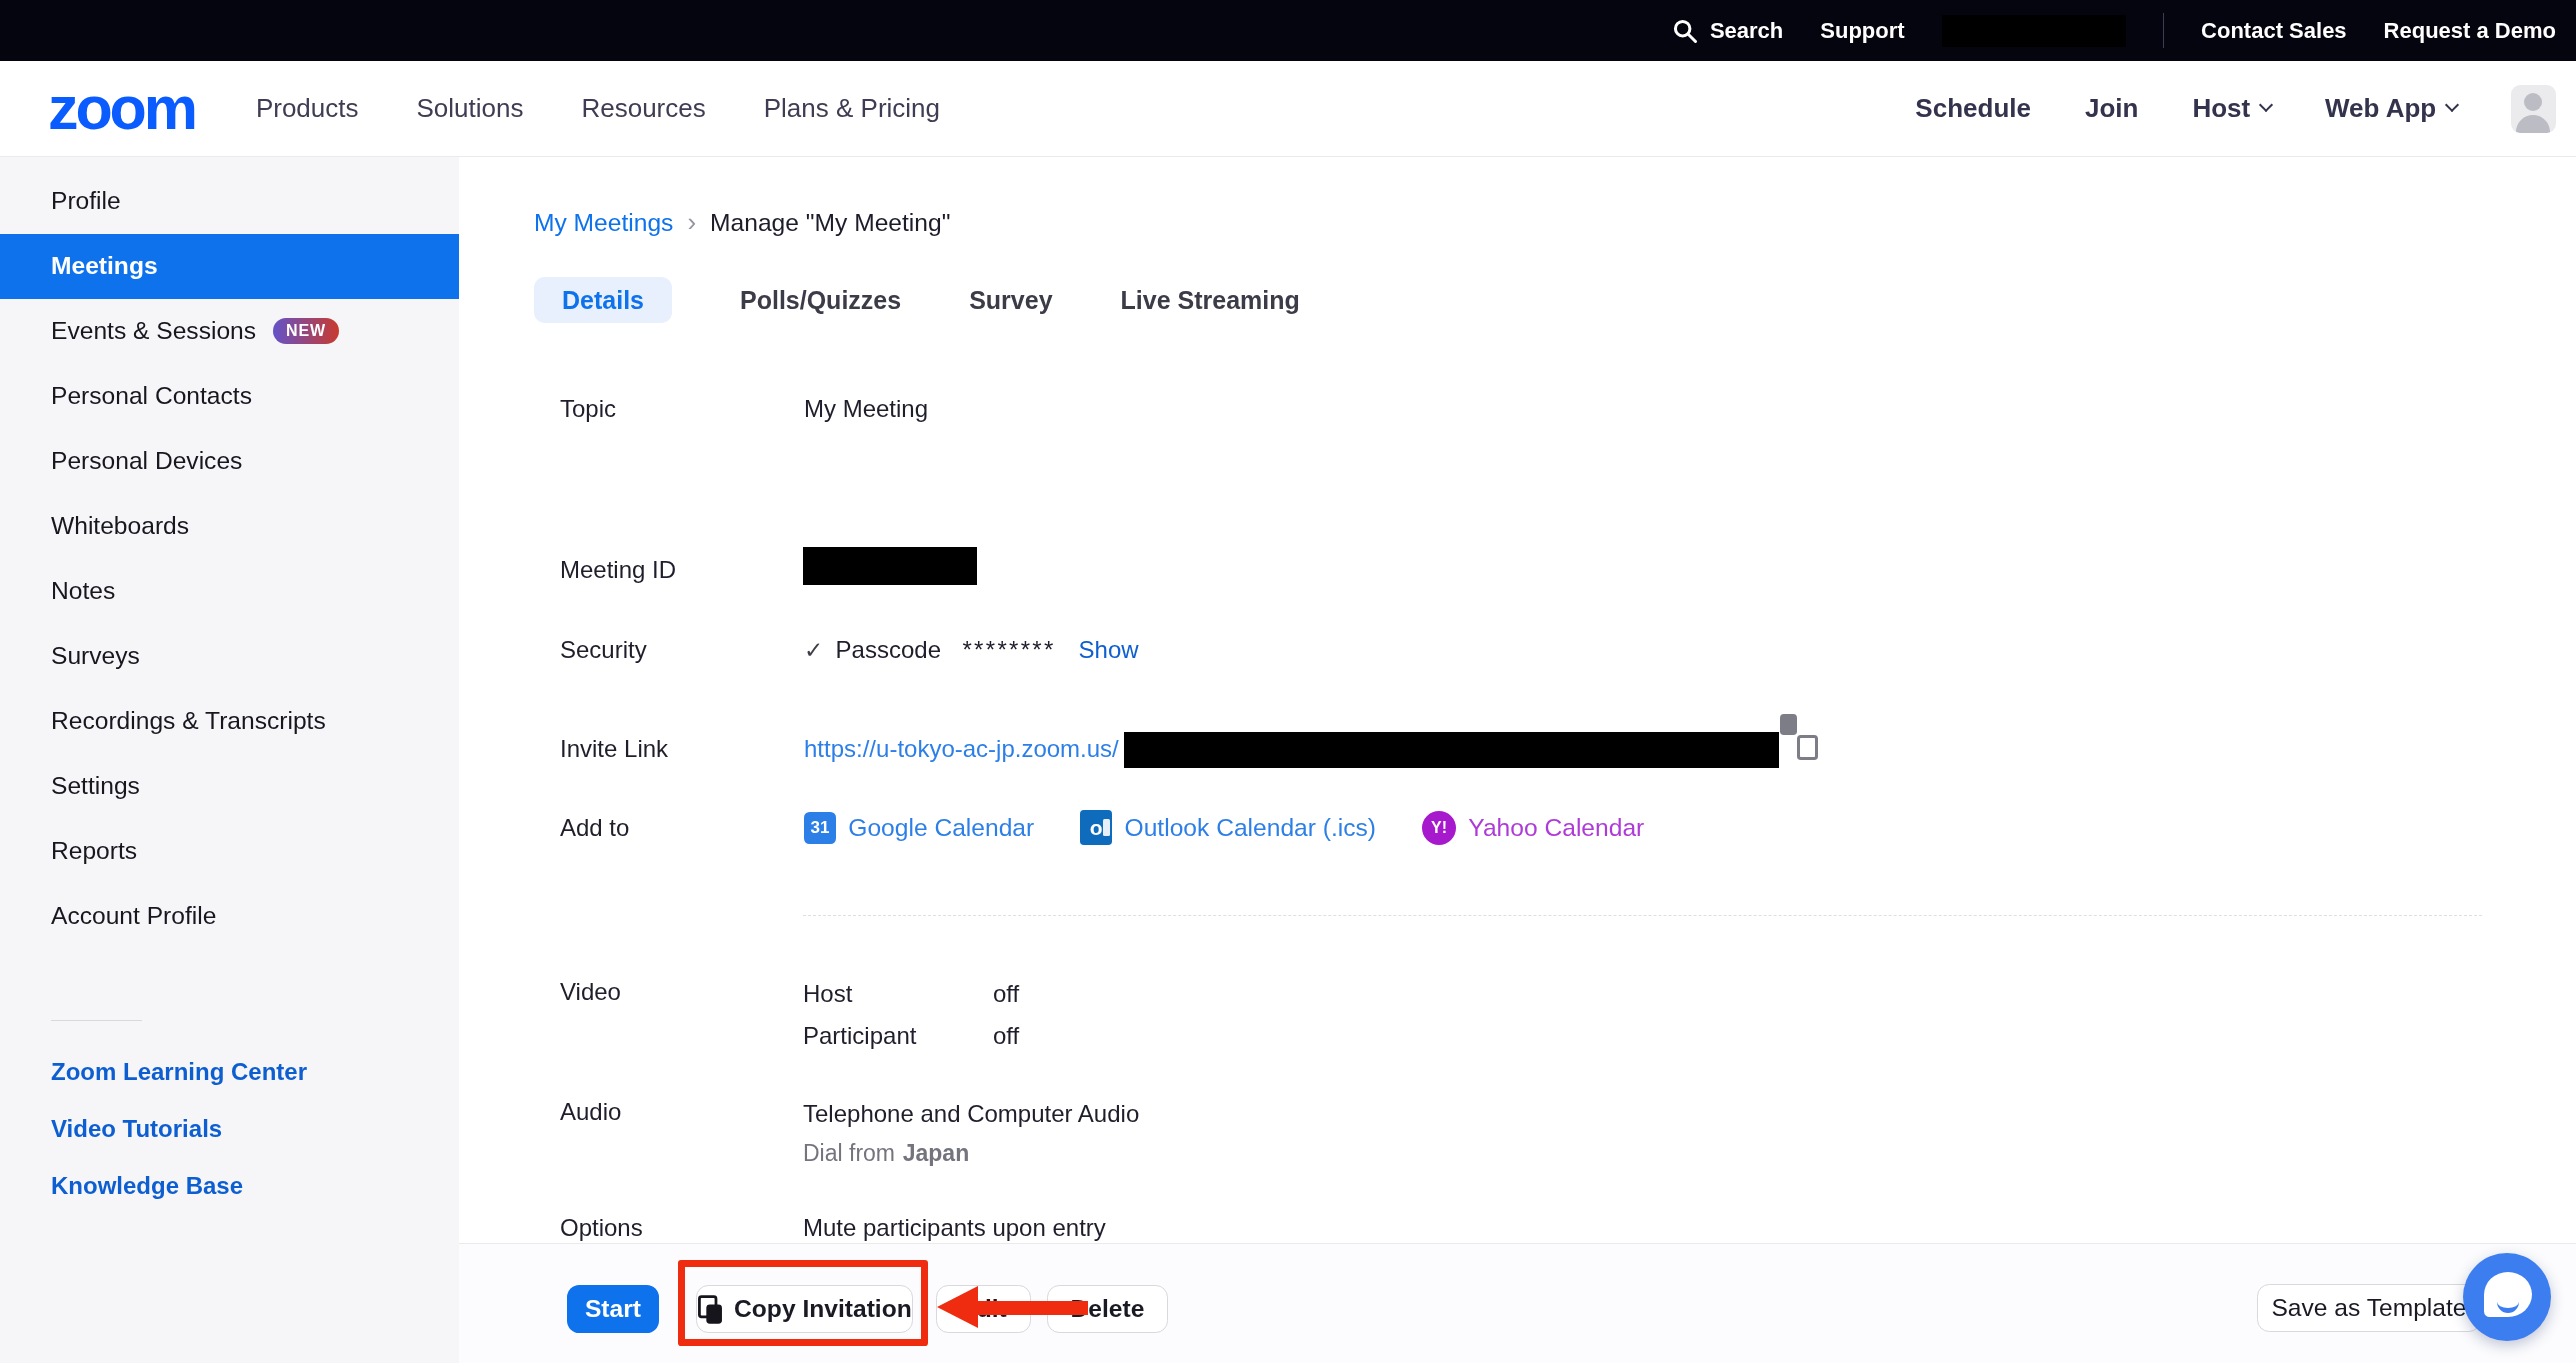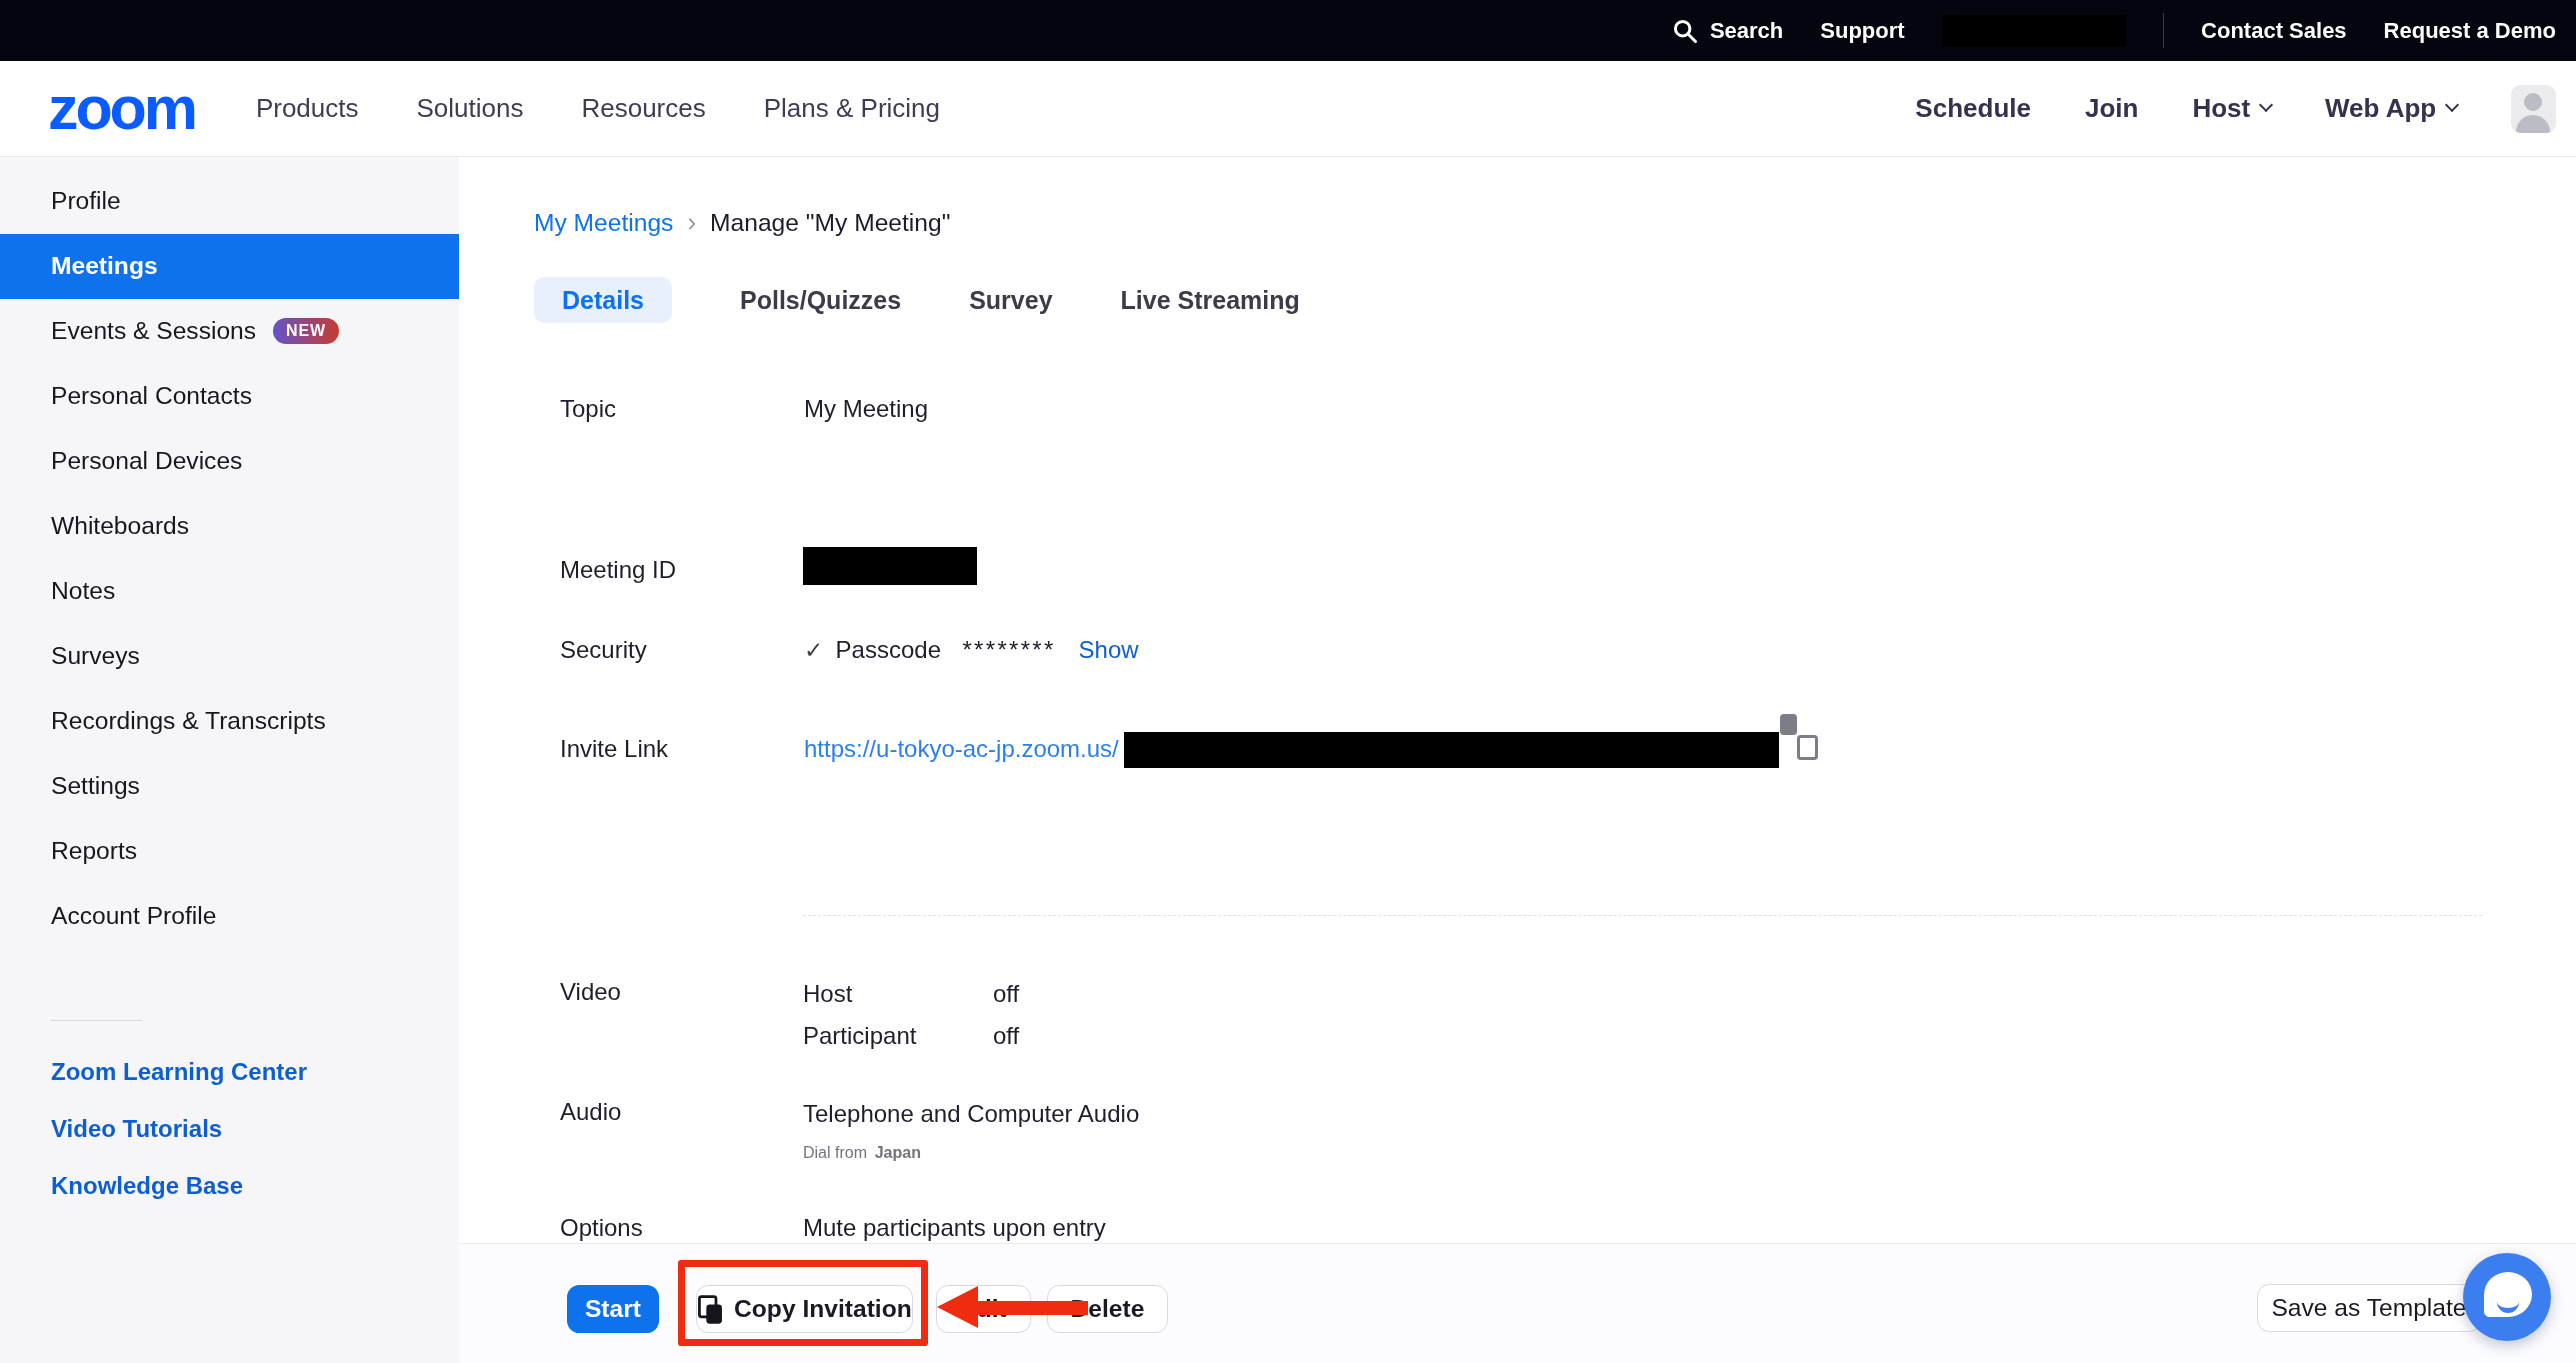--- a/index.html
+++ b/index.html
@@ -93,21 +93,21 @@
                   color:#fff; font-size:21px; font-weight:700; display:flex; align-items:center;
                   justify-content:center; }
   .outlook-icon::after { content:""; position:absolute; right:2.3px; top:9.2px; width:7px; height:17px;
                          background:#fff; opacity:.9; border-radius:1.5px; }
   .yahoo-icon { width:34px; height:34px; background:#A619CC; border-radius:50%; color:#fff;
                 font-size:16px; font-weight:700; display:flex; align-items:center; justify-content:center; }
 
   .dash-divider { position:absolute; left:344px; top:758px; width:1679px; border-top:1.5px dashed #DEDEE4; }
 
   .sublabel { width:190px; }
-  .gray-text { color:#74747F; font-size:16px; }
+  .gray-text { color:#74747F; font-size:23px; }
   .gray-bold { font-weight:700; margin-left:7.7px; }
   .v-video-label { top:818px; } .v-host { top:820px; left:344px; } .v-part { top:862px; left:344px; }
   .v-audio-label { top:938px; } .v-audio-val { top:940px; left:344px; }
   .v-dial { top:979px; left:344px; } .v-opt-label { top:1054px; } .v-opt-val { top:1054px; left:344px; }
   .frow.sub { left:344px; }
 
   
   .actionbar { left:459px; top:1243px; width:2117px; height:121px; background:#FCFCFE;
                border-top:1.5px solid #E9E9EE; }
   .btn { position:absolute; top:41px; height:48px; border-radius:12.3px; display:flex;
@@ -262,20 +262,37 @@
       <span class="show-link">Show</span>
     </div>
 
     <div class="frow r-invite">
       <span class="f-label">Invite Link</span>
       <span class="invite-url">https://u-tokyo-ac-jp.zoom.us/</span>
     </div>
     <span class="abs redact invite-redact"></span>
     <span class="abs icon-copy invite-copy"></span>
 
+    <div class="frow r-addto">
+      <span class="f-label">Add to</span>
+      <span class="cal-group">
+        <span class="cal-link">
+          <span class="gcal-icon">31</span>
+          <span class="cal-label-blue">Google Calendar</span>
+        </span>
+        <span class="cal-link">
+          <span class="outlook-icon">o</span>
+          <span class="cal-label-blue">Outlook Calendar (.ics)</span>
+        </span>
+        <span class="cal-link">
+          <span class="yahoo-icon">Y!</span>
+          <span class="cal-label-purple">Yahoo Calendar</span>
+        </span>
+      </span>
+    </div>
 
     <div class="dash-divider"></div>
 
     <div class="frow v-video-label">
       <span class="f-label">Video</span>
     </div>
     <div class="frow sub v-host">
       <span class="sublabel">Host</span>
       <span>off</span>
     </div>

